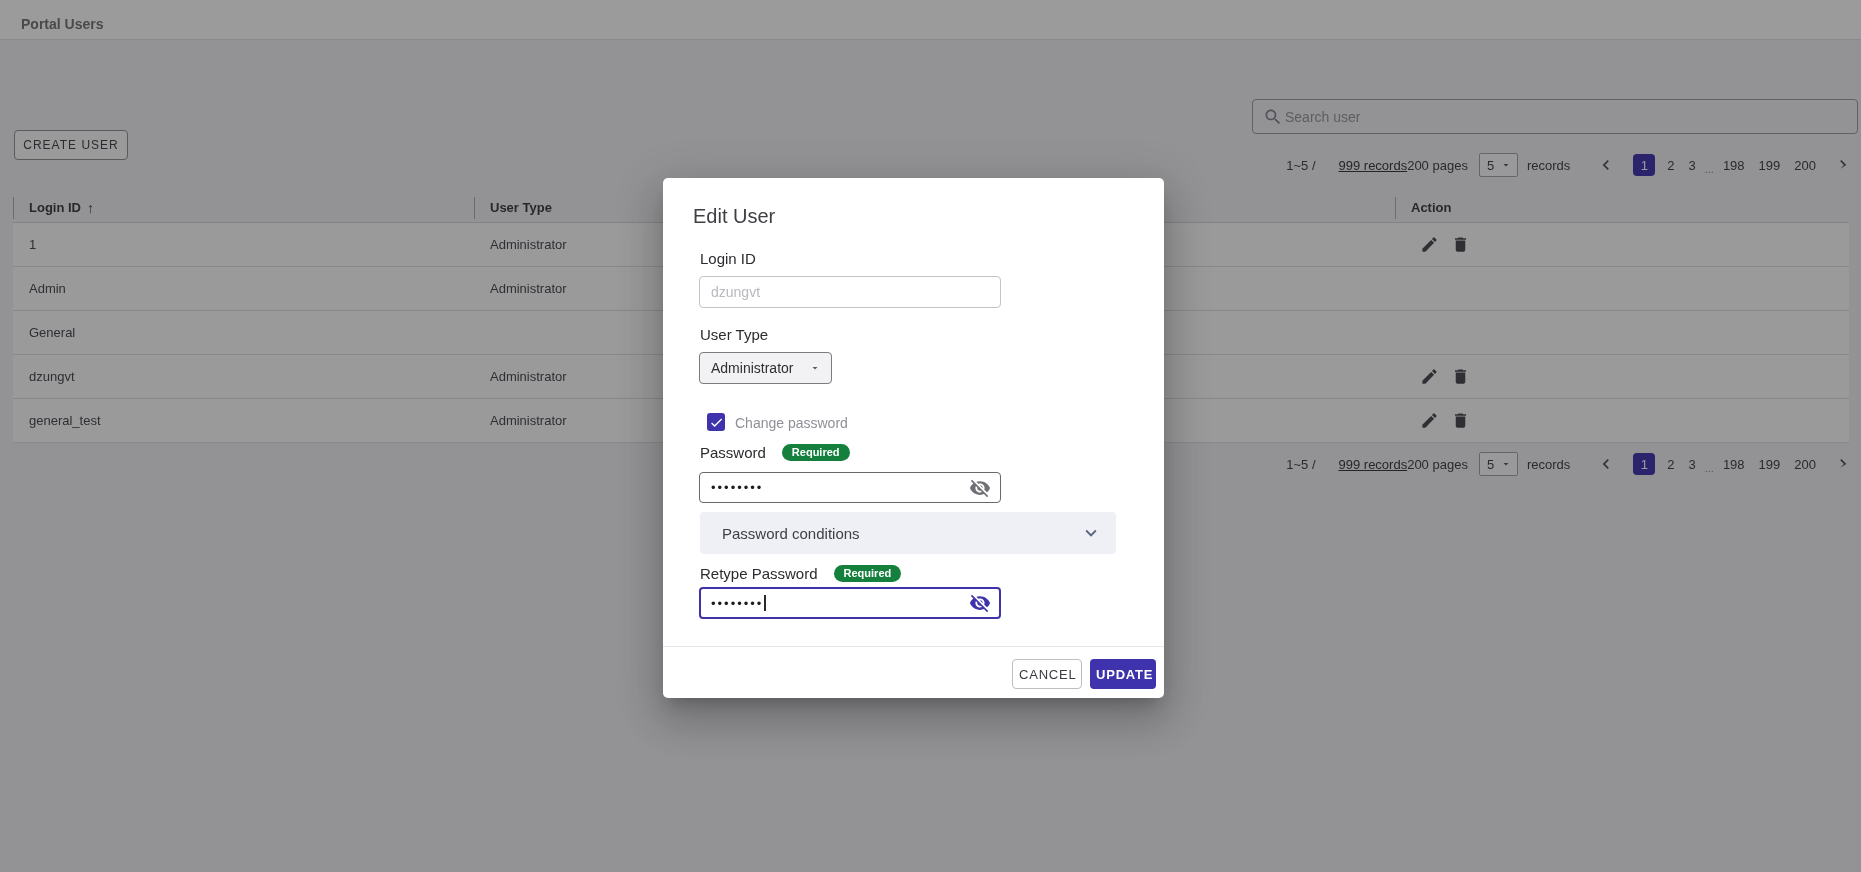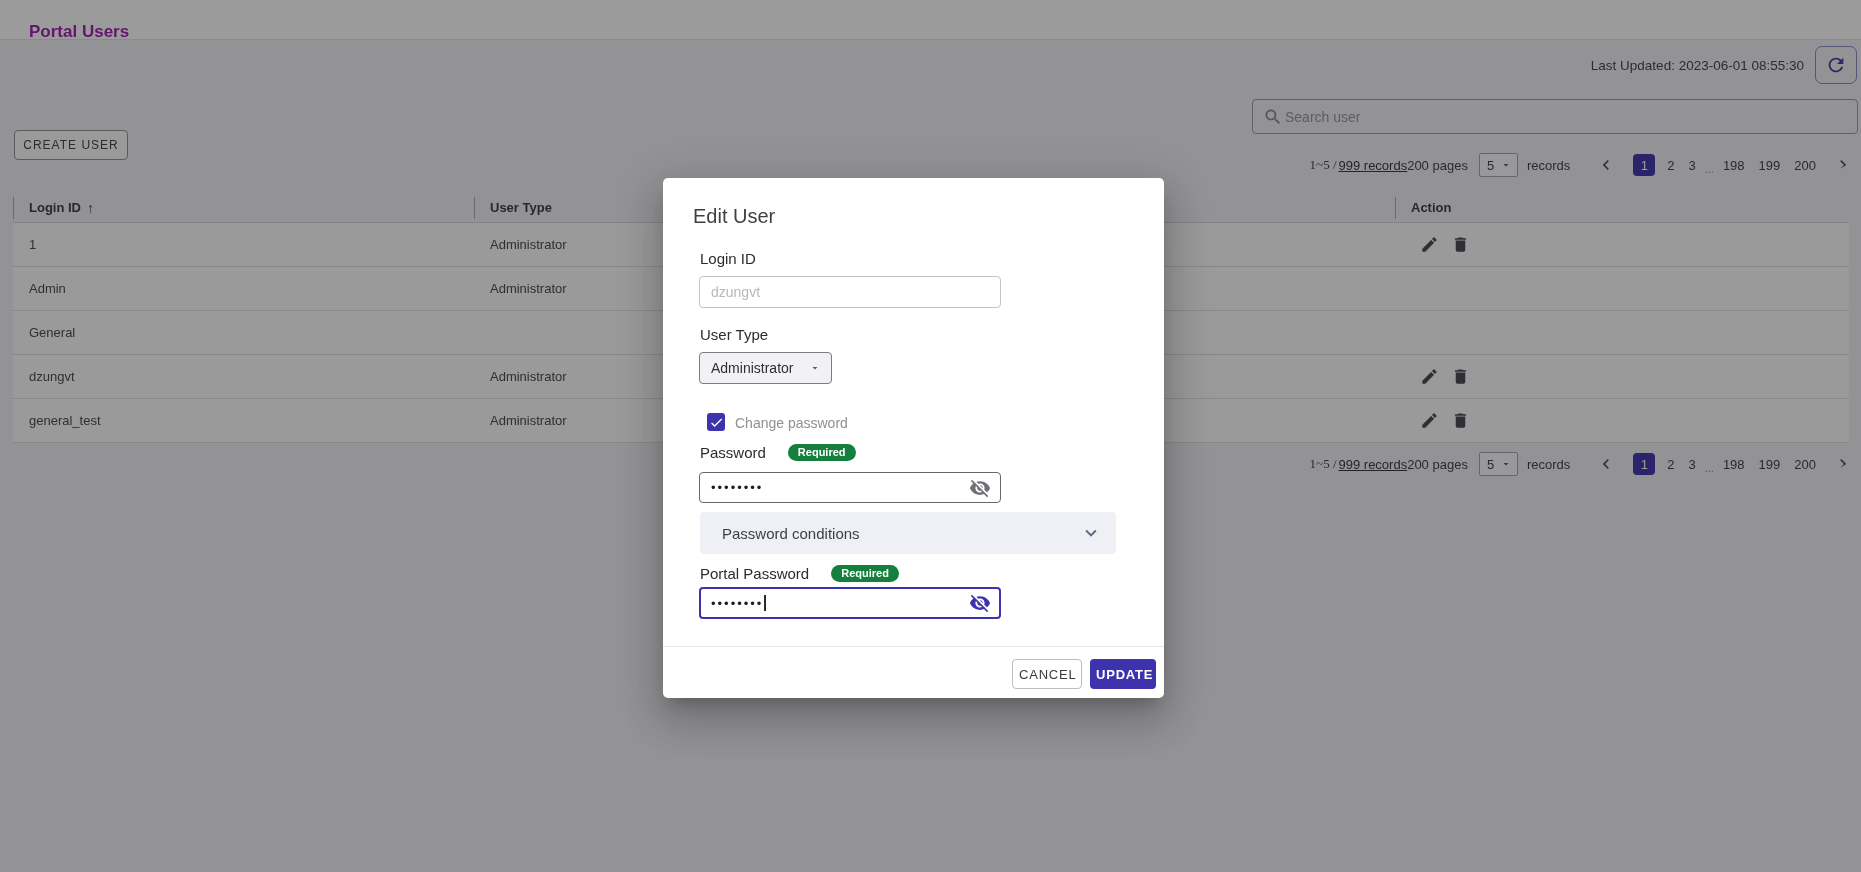--- a/index.html
+++ b/index.html
@@ -1,40 +1,40 @@
 <!DOCTYPE html>
 <html style="--accent: #3e33ac;"><head>
 <meta charset="utf-8">
 <style>
   html,body{margin:0;padding:0;background:#f2f2f4;font-family:"Liberation Sans","DejaVu Sans",sans-serif;}
   .canvas{position:relative;width:1861px;height:872px;background:#f2f2f4;overflow:hidden;}
 
   
   .appbar{position:absolute;left:0;top:0;width:100%;height:40px;background:#ffffff;border-bottom:1px solid #e2e2e6;box-sizing:border-box;}
-  .appbar h1{margin:12px;padding-left:17px;line-height:40px;font-size:17px;font-weight:700;color:#a21caf;}
+  .appbar h1{margin:4px;padding-left:17px;line-height:40px;font-size:14px;font-weight:700;color:#737373;}
 
   
   .updated-row{position:absolute;top:46px;right:4px;height:38px;display:flex;align-items:center;gap:11px;}
   .updated-text{font-size:13.5px;color:#3f3f46;}
   .refresh-btn{width:42px;height:38px;border:1.5px solid #8289c2;border-radius:7px;background:transparent;display:flex;align-items:center;justify-content:center;box-sizing:border-box;cursor:pointer;}
   .refresh-btn svg{width:22px;height:22px;fill:#38409a;}
 
   
   .search-box{position:absolute;left:1252px;top:99px;width:606px;height:35px;border:1px solid #9a9aa1;border-radius:4px;box-sizing:border-box;display:flex;align-items:center;padding:0 10px;gap:0;background:transparent;}
   .search-box svg{width:20px;height:20px;fill:#84848c;flex:none;}
   .search-box input{border:none;outline:none;background:transparent;font-size:14px;color:#3c3c42;width:100%;font-family:inherit;}
   .search-box input::placeholder{color:#94949c;}
 
   
   .create-btn{position:absolute;left:14px;top:130px;width:114px;height:30px;border:1px solid #8f9096;border-radius:4px;background:#fdfdfd;font-size:12px;font-weight:500;letter-spacing:1px;color:#3f4045;cursor:pointer;font-family:inherit;}
 
   
   .pagination{position:absolute;right:6px;height:26px;display:flex;align-items:center;font-size:13px;color:#3c3c42;}
   .pagination.top{top:152px;} .pagination.bottom{top:451px;}
-  .pg-range{margin-right:2px;font-family:Liberation Serif, serif;}
+  .pg-range{margin-right:23px;}
   .pg-records-link{text-decoration:underline;color:#353539;cursor:pointer;}
   .pg-pages-count{}
   .pg-select{margin-left:11px;width:39px;height:24px;border:1px solid #a3a3aa;border-radius:2px;background:#fbfbfd;display:flex;align-items:center;justify-content:space-between;padding:0 5px 0 7px;box-sizing:border-box;cursor:pointer;}
   .pg-select svg{width:12px;height:12px;fill:#55555c;}
   .pg-suffix{margin-left:9px;}
   .pg-nav{width:24px;height:24px;display:flex;align-items:center;justify-content:center;cursor:pointer;}
   .pg-nav svg{width:20px;height:20px;fill:#4d4d55;}
   .pg-nav.prev{margin-left:24px;} .pg-nav.next{margin-left:8px;}
   .page-list{display:flex;align-items:center;margin-left:10px;}
   .page{margin:0 7px;cursor:pointer;color:#3c3c42;}
@@ -53,21 +53,21 @@
   .td.c-login{width:461px;} .td.c-type{width:921px;}
   .td.c-action{flex:1;display:flex;align-items:center;gap:7px;padding-left:22px;}
   .icon-btn{width:24px;height:24px;display:flex;align-items:center;justify-content:center;cursor:pointer;background:none;border:none;padding:0;}
   .icon-btn svg{width:19px;height:19px;fill:#46464c;}
 
   
   .overlay{position:absolute;inset:0;background:rgba(16,16,20,0.42);}
   .modal{position:absolute;left:663px;top:178px;width:501px;height:520px;background:#ffffff;border-radius:5px;box-shadow:0 11px 15px -7px rgba(0,0,0,.2),0 24px 38px 3px rgba(0,0,0,.14),0 9px 46px 8px rgba(0,0,0,.12);}
   .m-title{position:absolute;left:30px;top:27px;font-size:20px;color:#3f3f44;}
   .m-label{position:absolute;left:37px;font-size:15px;color:#2c2c30;}
-  .m-label-row{position:absolute;left:37px;display:flex;align-items:center;gap:22px;font-size:15px;color:#2c2c30;}
+  .m-label-row{position:absolute;left:37px;display:flex;align-items:center;gap:16px;font-size:15px;color:#2c2c30;}
   .req-badge{background:#15803d;color:#ffffff;font-size:11px;font-weight:700;border-radius:9px;padding:2px 10px;line-height:13px;}
   .m-input{position:absolute;left:36px;width:302px;box-sizing:border-box;border-radius:4px;display:flex;align-items:center;}
   .in-login{top:98px;height:32px;border:1px solid #c3c3c8;}
   .in-login input{border:none;outline:none;width:100%;padding:0 11px;font-size:14px;color:#3c3c42;background:transparent;font-family:inherit;}
   .in-login input::placeholder{color:#b8b8be;}
   .m-select{position:absolute;left:36px;top:174px;width:133px;height:32px;background:#f2f2f4;border:1px solid #7b7b80;border-radius:4px;box-sizing:border-box;display:flex;align-items:center;justify-content:space-between;padding:0 10px 0 11px;font-size:14px;color:#2e2e33;cursor:pointer;}
   .m-select svg{width:12px;height:12px;fill:#5a5a60;}
   .checkbox{position:absolute;left:44px;top:235px;width:18px;height:18px;background:var(--accent);border-radius:3px;display:flex;align-items:center;justify-content:center;cursor:pointer;}
   .checkbox svg{width:15px;height:15px;fill:#ffffff;}
   .cp-label{position:absolute;left:72px;top:237px;font-size:14px;color:#8f8f96;}
@@ -87,28 +87,20 @@
 </style>
 </head>
 <body>
 
 <div class="canvas">
 
   <header class="appbar">
     <h1>Portal Users</h1>
   </header>
 
-  <div class="updated-row">
-    <span class="updated-text">Last Updated: 2023-06-01 08:55:30</span>
-    <button class="refresh-btn">
-      <svg viewBox="0 0 24 24">
-          <path d="M17.65 6.35C16.2 4.9 14.21 4 12 4c-4.42 0-7.99 3.58-7.99 8s3.57 8 7.99 8c3.73 0 6.84-2.55 7.73-6h-2.08c-.82 2.33-3.04 4-5.65 4-3.31 0-6-2.69-6-6s2.69-6 6-6c1.66 0 3.14.69 4.22 1.78L13 11h7V4l-2.35 2.35z"></path>
-        </svg>
-    </button>
-  </div>
 
   <div class="search-box">
     <svg viewBox="0 0 24 24">
         <path d="M15.5 14h-.79l-.28-.27C15.41 12.59 16 11.11 16 9.5 16 5.91 13.09 3 9.5 3S3 5.91 3 9.5 5.91 16 9.5 16c1.61 0 3.09-.59 4.23-1.57l.27.28v.79l5 4.99L20.49 19l-4.99-5zm-6 0C7.01 14 5 11.99 5 9.5S7.01 5 9.5 5 14 7.01 14 9.5 11.99 14 9.5 14z"></path>
       </svg>
     <input type="text" placeholder="Search user" style="">
   </div>
 
   <button class="create-btn">CREATE USER</button>
 
@@ -304,21 +296,21 @@
     </div>
 
     <div class="cond-panel">
       <span class="cond-text">Password conditions</span>
       <svg viewBox="0 0 24 24">
           <path d="M7.41 8.59 12 13.17l4.59-4.58L18 10l-6 6-6-6z"></path>
         </svg>
     </div>
 
     <div class="m-label-row" style="top:387px">
-      <span>Portal Password</span>
+      <span>Retype Password</span>
       <span class="req-badge">Required</span>
     </div>
     <div class="m-input in-retype">
       <span class="dots-text">
           <span>••••••••</span>
           <span class="text-caret"></span>
         </span>
       <button class="eye-btn">
         <svg viewBox="0 0 24 24">
             <path d="M12 7c2.76 0 5 2.24 5 5 0 .65-.13 1.26-.36 1.83l2.92 2.92c1.51-1.26 2.7-2.89 3.43-4.75-1.73-4.39-6-7.5-11-7.5-1.4 0-2.74.25-3.98.7l2.16 2.16C10.74 7.13 11.35 7 12 7zM2 4.27l2.28 2.28.46.46C3.08 8.3 1.78 10.02 1 12c1.73 4.39 6 7.5 11 7.5 1.55 0 3.03-.3 4.38-.84l.42.42L19.73 22 21 20.73 3.27 3 2 4.27zM7.53 9.8l1.55 1.55c-.05.21-.08.43-.08.65 0 1.66 1.34 3 3 3 .22 0 .44-.03.65-.08l1.55 1.55c-.67.33-1.41.53-2.2.53-2.76 0-5-2.24-5-5 0-.79.2-1.53.53-2.2zm4.31-.78 3.15 3.15.02-.16c0-1.66-1.34-3-3-3l-.17.01z"></path>

